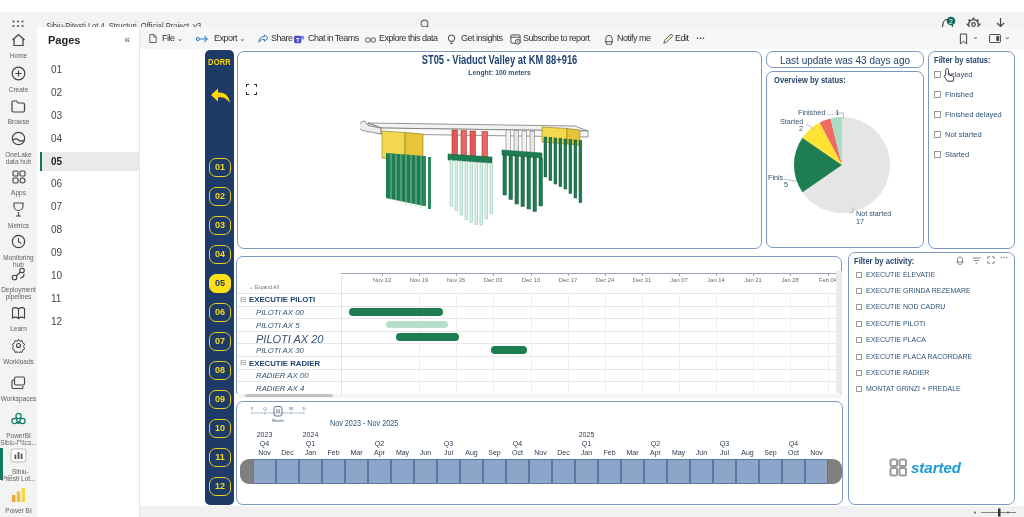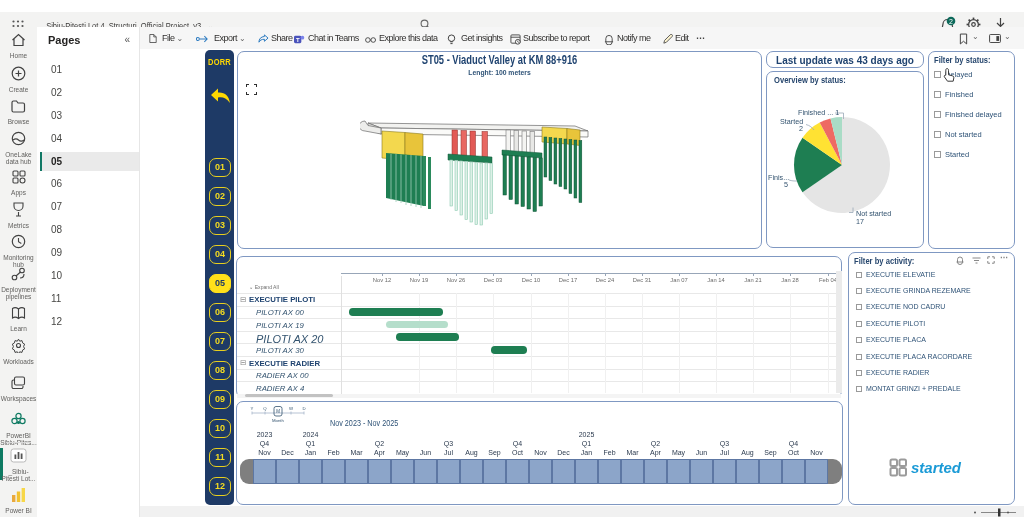--- a/index.html
+++ b/index.html
@@ -319,21 +319,21 @@
         <rect x="194" y="28" width="2.8" height="46"></rect>
         <rect x="199" y="28.5" width="2.8" height="48"></rect>
         <rect x="204" y="29" width="2.8" height="50"></rect>
         <rect x="209" y="29.5" width="2.8" height="54"></rect>
         <rect x="214" y="30" width="2.8" height="58"></rect>
         <rect x="219" y="30.5" width="2.8" height="62"></rect>
     </g>
   </svg>
 
   <div class="panel" style="left:766px;top:51px;width:158px;height:17px"></div>
-  <div class="abs" style="left:766px;top:55px;width:158px;text-align:center;font-size:10px;font-weight:bold;color:#1f4370">Last update was 43 days ago</div>
+  <div class="abs" style="left:766px;top:55px;width:158px;text-align:center;font-size:10px;font-weight:normal;color:#1f4370">Last update was 43 days ago</div>
 
   <div class="panel" style="left:766px;top:71px;width:158px;height:177px"></div>
   <div class="ptitle" style="left:774px;top:74px;font-size:9.5px">Overview by status:</div>
   <svg class="abs" style="left:766px;top:71px" width="158" height="177" viewBox="0 0 158 177">
     <g transform="translate(-766,-71)">
       <path d="M842,165 L842.0,117.0 A48,48 0 1 1 802.5,192.3 Z" fill="#e5e5e5"></path>
       <path d="M842,165 L802.5,192.3 A48,48 0 0 1 802.5,137.7 Z" fill="#1e7e52"></path>
       <path d="M842,165 L802.5,137.7 A48,48 0 0 1 819.7,122.5 Z" fill="#ffe233"></path>
       <path d="M842,165 L819.7,122.5 A48,48 0 0 1 830.5,118.4 Z" fill="#ee6a63"></path>
       <path d="M842,165 L830.5,118.4 A48,48 0 0 1 842.0,117.0 Z" fill="#a9dcc6"></path>
@@ -366,21 +366,21 @@
       <path d="M4 1.5 c1 0 1.5 .8 1.5 1.8 v4.5 l3.8 1 c1 .3 1.7 1 1.5 2.2 l-.6 3.2 H4.5 L1.5 10 c-.8-1 .2-2.3 1.3-1.8 v-5 c0-1 .5-1.7 1.2-1.7z" fill="#fff" stroke="#3a3a3a" stroke-width="1"></path>
     </svg>
 
   <div class="panel" style="left:236px;top:256px;width:606px;height:142px"></div>
   <div class="abs" style="left:249px;top:283px;font-size:6px;color:#707070;transform:scaleX(0.85);transform-origin:left">⌄ Expand All</div>
   <div class="abs" style="left:240px;top:295.1px;font-size:7.5px;color:#888">⊟</div>
   <div class="abs" style="left:249px;top:295.4px;font-size:7.8px;font-weight:bold;color:#1f4370;white-space:nowrap">EXECUTIE PILOTI</div>
   <div class="abs" style="left:237px;top:292.9px;width:604px;height:1px;background:#e8e8e8"></div>
   <div class="abs" style="left:256px;top:308.0px;font-size:7.8px;font-style:italic;color:#33536f;white-space:nowrap">PILOTI AX 00</div>
   <div class="abs" style="left:237px;top:305.5px;width:604px;height:1px;background:#e8e8e8"></div>
-  <div class="abs" style="left:256px;top:320.7px;font-size:7.8px;font-style:italic;color:#33536f;white-space:nowrap">PILOTI AX 19</div>
+  <div class="abs" style="left:256px;top:320.7px;font-size:7.8px;font-style:italic;color:#33536f;white-space:nowrap">PILOTI AX 5</div>
   <div class="abs" style="left:237px;top:318.2px;width:604px;height:1px;background:#e8e8e8"></div>
   <div class="abs" style="left:256px;top:333.3px;font-size:11px;font-style:italic;color:#33536f;white-space:nowrap">PILOTI AX 20</div>
   <div class="abs" style="left:237px;top:330.8px;width:604px;height:1px;background:#e8e8e8"></div>
   <div class="abs" style="left:256px;top:345.9px;font-size:7.8px;font-style:italic;color:#33536f;white-space:nowrap">PILOTI AX 30</div>
   <div class="abs" style="left:237px;top:343.4px;width:604px;height:1px;background:#e8e8e8"></div>
   <div class="abs" style="left:240px;top:358.2px;font-size:7.5px;color:#888">⊟</div>
   <div class="abs" style="left:249px;top:358.5px;font-size:7.8px;font-weight:bold;color:#1f4370;white-space:nowrap">EXECUTIE RADIER</div>
   <div class="abs" style="left:237px;top:356.0px;width:604px;height:1px;background:#e8e8e8"></div>
   <div class="abs" style="left:256px;top:371.2px;font-size:7.8px;font-style:italic;color:#33536f;white-space:nowrap">RADIER AX 00</div>
   <div class="abs" style="left:237px;top:368.7px;width:604px;height:1px;background:#e8e8e8"></div>

